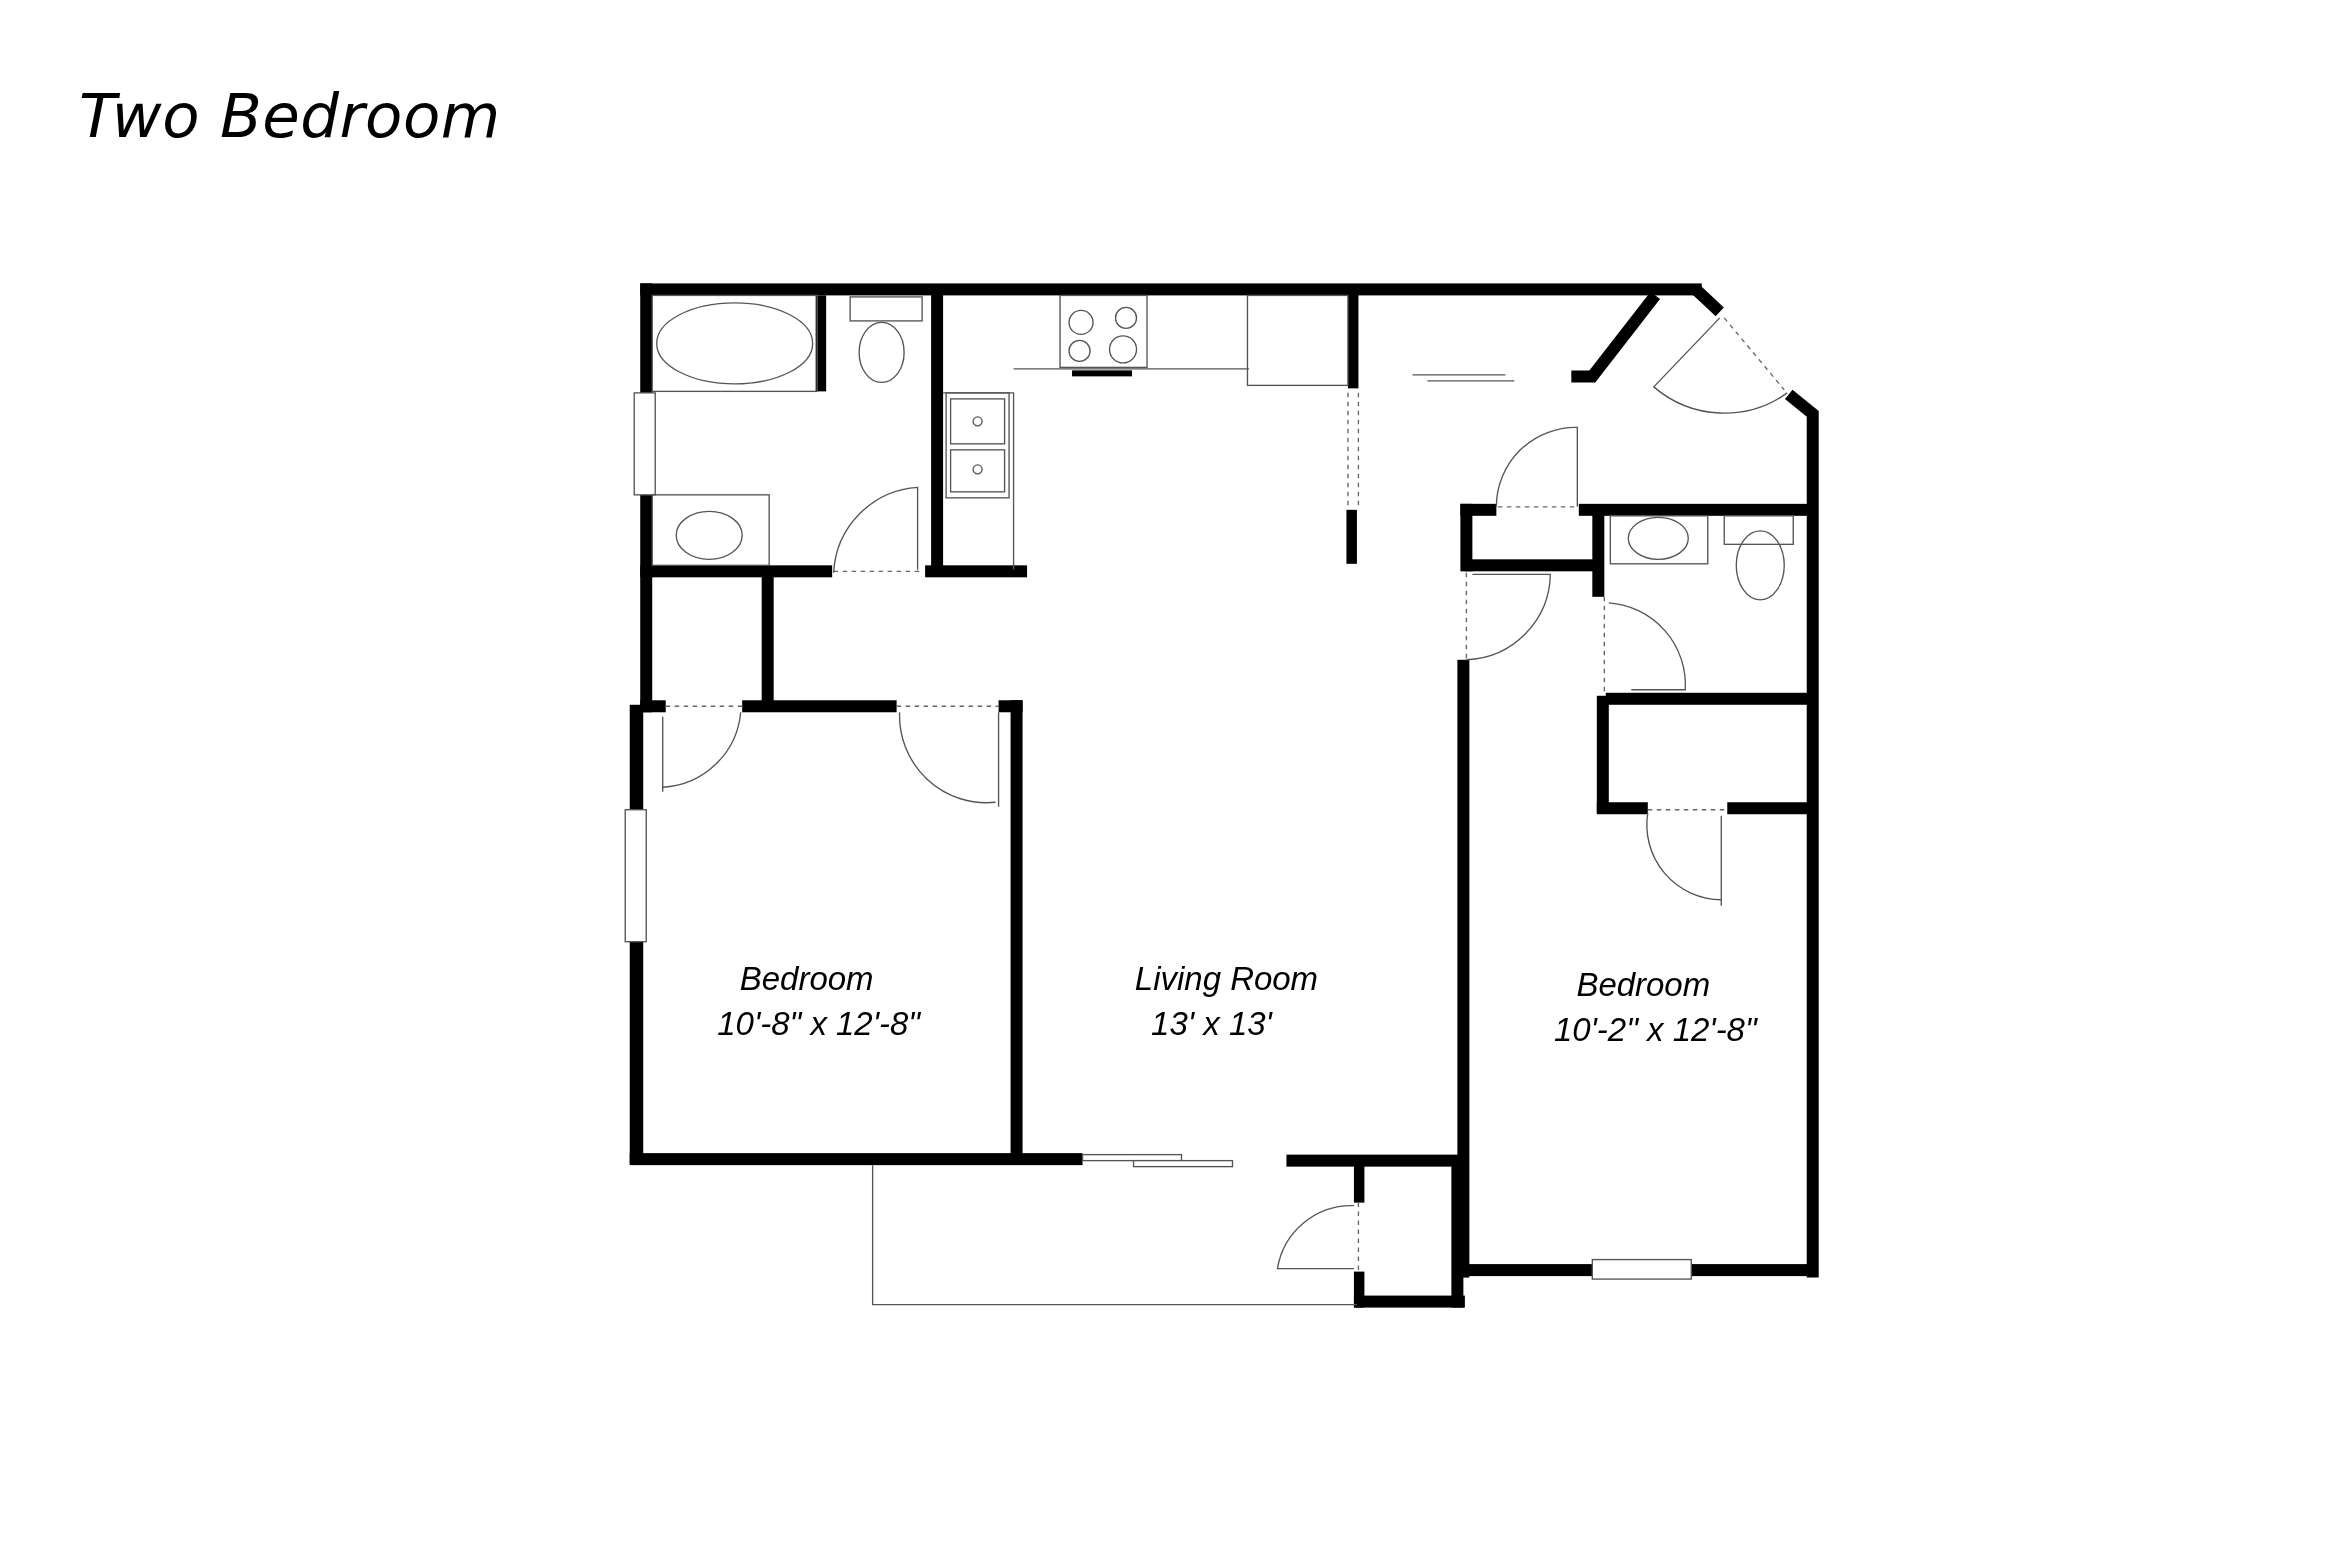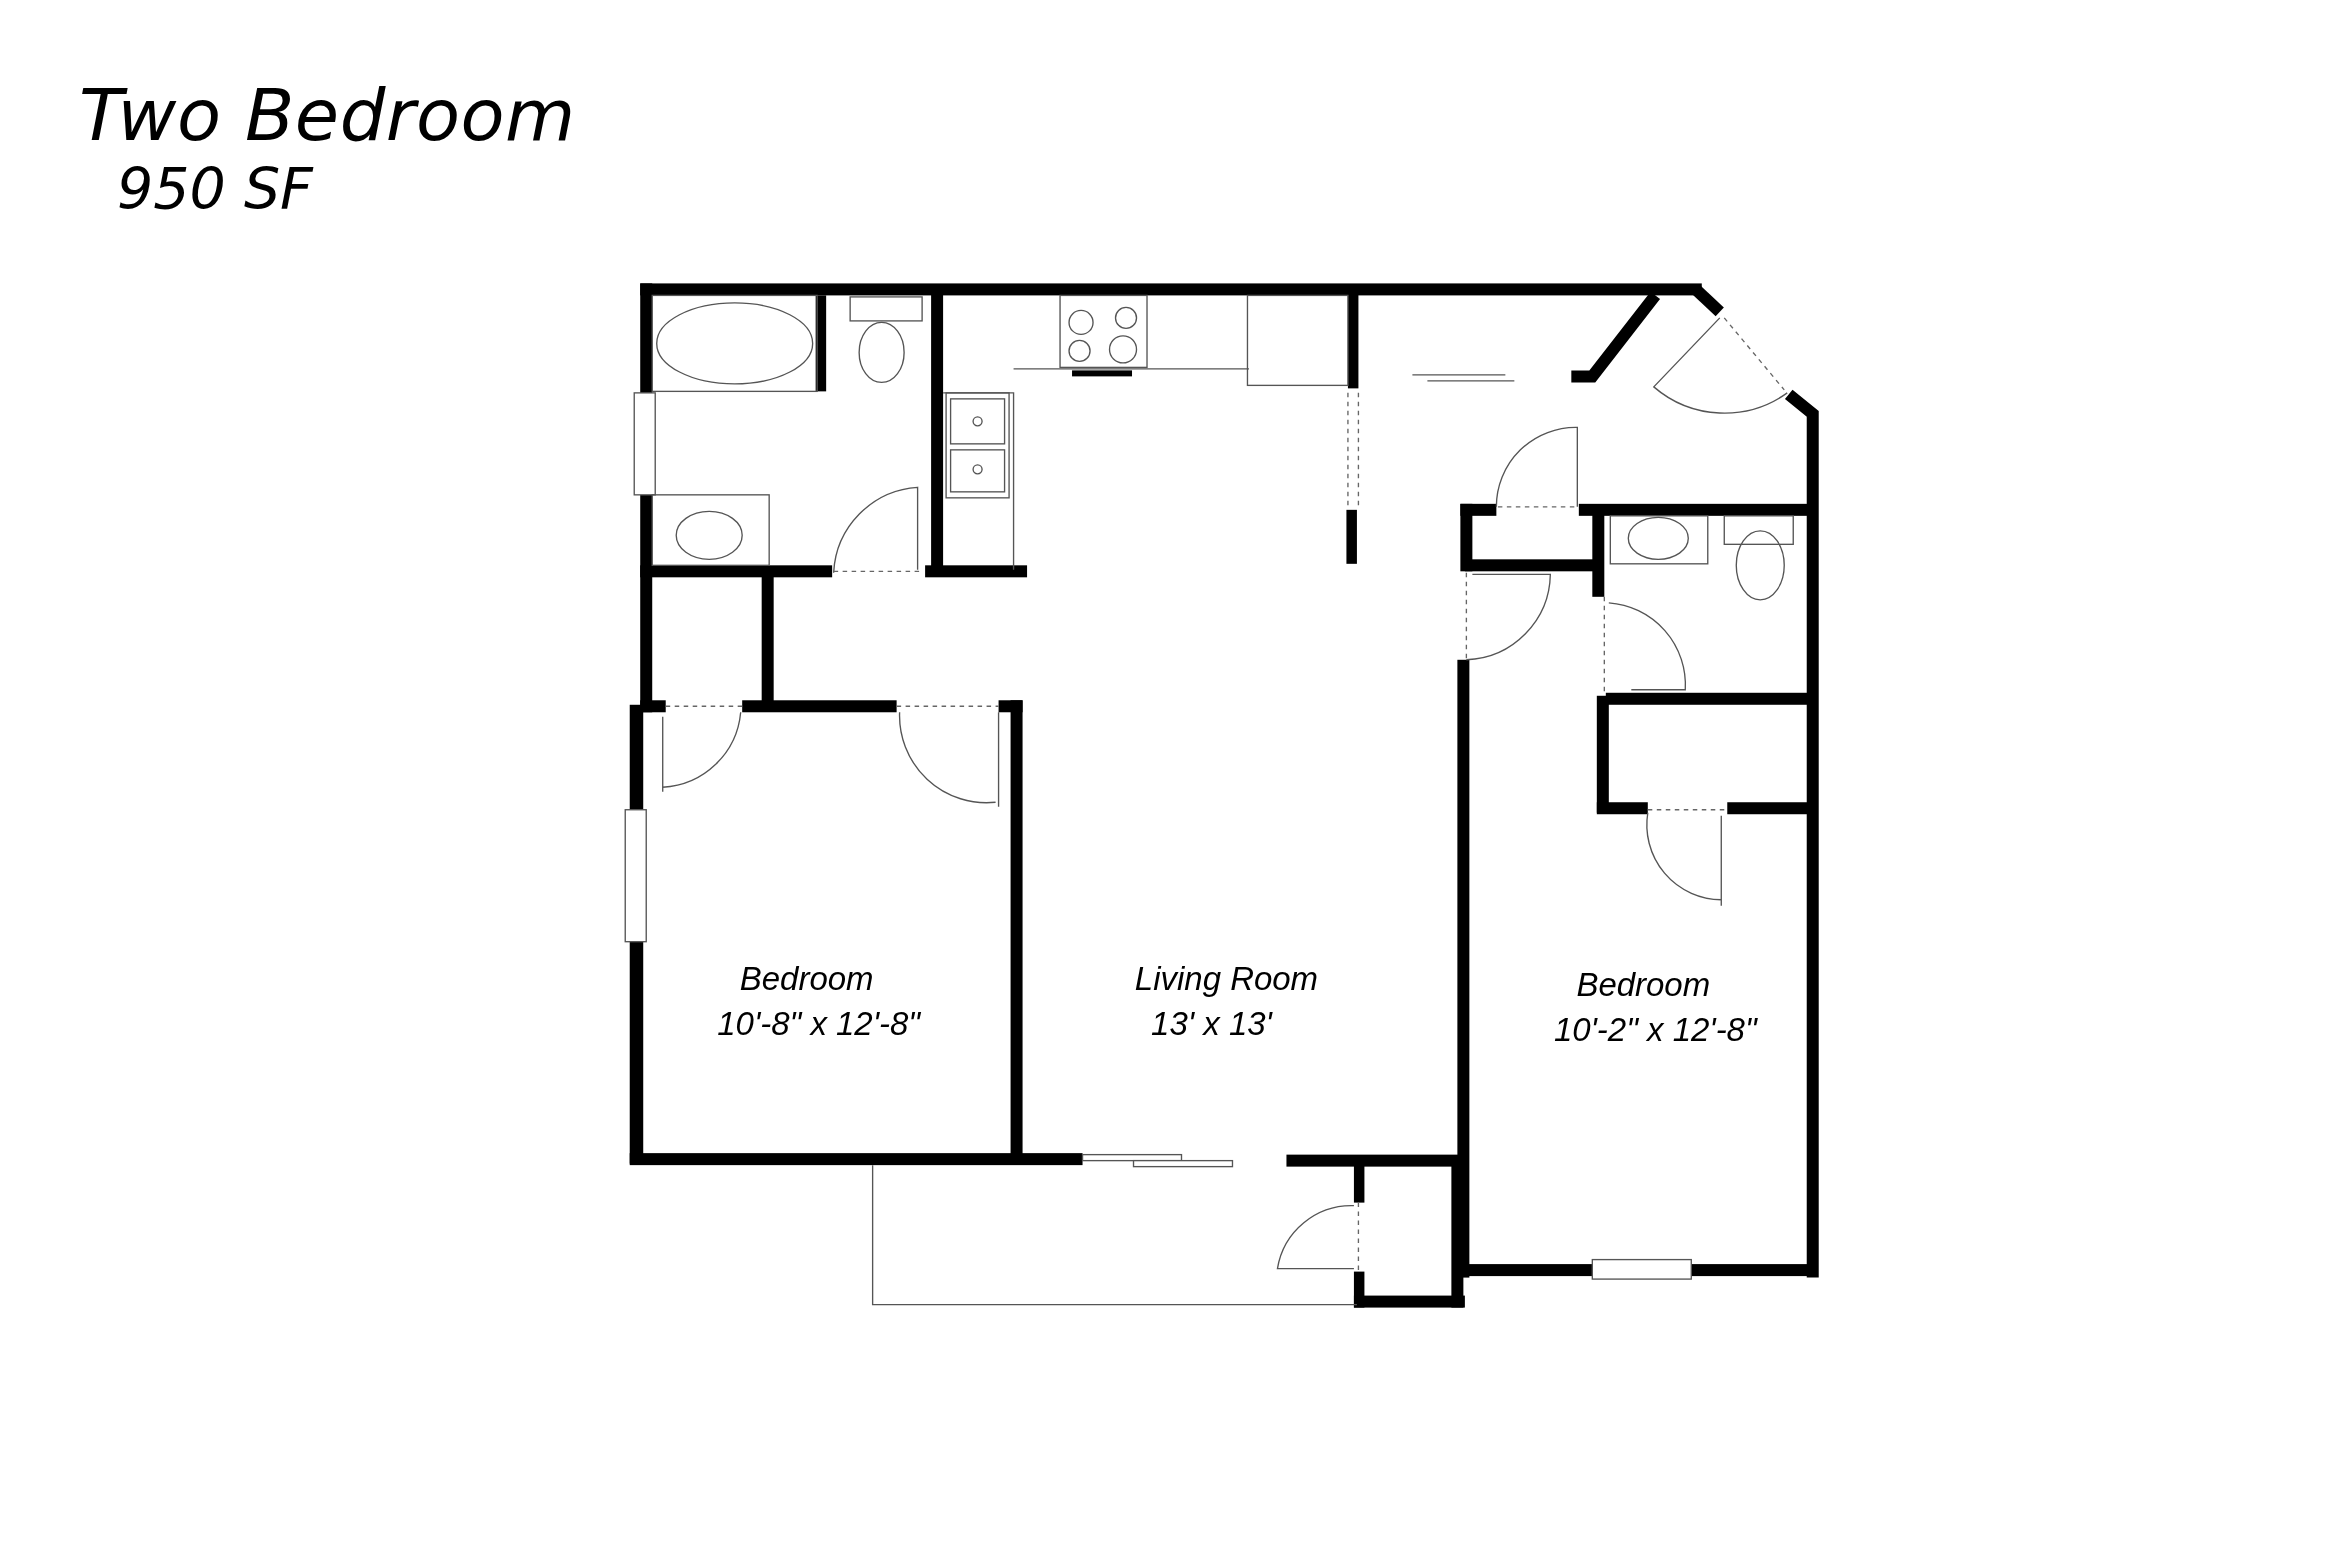--- a/index.html
+++ b/index.html
@@ -1,33 +1,32 @@
 <!DOCTYPE html>
 <html><head>
 <meta charset="utf-8">
 <style>
   html, body { margin:0; padding:0; background:#ffffff; }
   body { width:2351px; height:1567px; position:relative; overflow:hidden; font-family:"DejaVu Sans", sans-serif; }
   .title-block { position:absolute; left:79px; top:77px; color:#000; font-style:italic; font-weight:300; }
-  .title-line1 { font-size:72px; line-height:77px; letter-spacing:0.5px; }
+  .title-line1 { font-size:61px; line-height:77px; letter-spacing:0.5px; }
   .title-line2 { font-size:57px; line-height:71px; padding-left:38px; }
   svg.plan { position:absolute; left:0; top:0; width:2351px; height:1567px; }
   .wall { fill:#000; }
   .wl { stroke:#000; stroke-width:8; fill:none; stroke-linecap:butt; }
   .thin { stroke:#555; stroke-width:0.9; fill:none; }
   .dash { stroke:#666; stroke-width:0.9; fill:none; stroke-dasharray:3 3; }
   .win { fill:#fff; stroke:#555; stroke-width:0.9; }
   .room-label { font-family:"Liberation Sans", sans-serif; font-style:italic; font-size:22px; fill:#000; }
 </style>
 </head>
 <body>
 
 <div class="title-block">
   <div class="title-line1">Two Bedroom</div>
-  <div class="title-line2">950 SF</div>
 </div>
 
 <svg class="plan" viewBox="0 0 1568 1045" preserveAspectRatio="none">
 
   <g>
 
     <rect class="wall" x="427" y="189" width="708" height="8"></rect>
 
     <path class="wl" d="M1131,193 L1147,208"></path>
     <path class="wl" d="M1193,263 L1209,276 L1209,852"></path>

